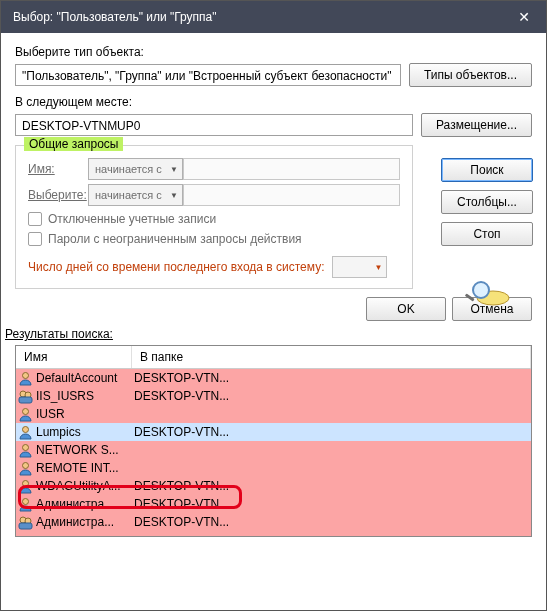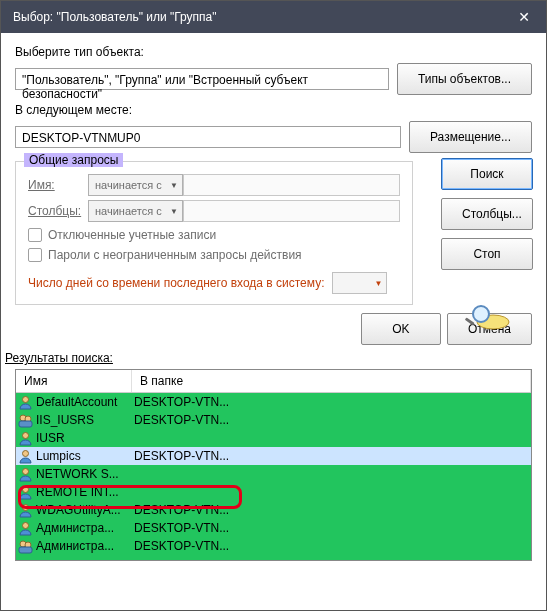--- a/index.html
+++ b/index.html
@@ -37,41 +37,41 @@
     border: 1px solid #a0a0a0;
     background: #fff;
     padding: 4px 6px;
     height: 22px;
     font-size: 12px;
   }
   .btn {
     border: 1px solid #888;
     background: linear-gradient(#fdfdfd,#e6e6e6);
     font-size: 12px;
-    height: 32px;
-    padding: 0 20px;
+    height: 24px;
+    padding: 0 14px;
     min-width: 100px;
     cursor: default;
     border-radius: 2px;
   }
   .btn.primary {
     border: 1px solid #2868b5;
     box-shadow: 0 0 0 1px #7ab8ff inset;
   }
   .group {
     border: 1px solid #d0d0d0;
     margin-top: 6px;
     padding: 12px 12px 10px 12px;
     position: relative;
     background: #fff;
   }
   .group-title {
     position: absolute;
     top: -9px; left: 8px;
-    background: #c4b5fd;
+    background: #bef264;
     padding: 0 5px;
     font-size: 12px;
   }
   .formrow { display: flex; align-items: center; margin-bottom: 4px; }
   .formlabel { width: 60px; color: #6e6e6e; }
   .combo {
     width: 95px; height: 22px;
     border: 1px solid #b0b0b0;
     background: #f3f3f3;
     display: flex; align-items: center; justify-content: space-between;
@@ -109,21 +109,21 @@
     display: flex; justify-content: flex-end; gap: 6px;
     padding: 8px 14px 6px 14px;
   }
   .btnrow .btn { min-width: 80px; }
   .reslabel { padding: 0 14px 4px 4px; }
   .table-wrap {
     margin: 0 14px 0 14px;
     border: 1px solid #888;
     height: 192px;
     overflow-y: scroll;
-    background: #22c55e;
+    background: #fca5a5;
     position: relative;
   }
   .thead {
     display: flex;
     border-bottom: 1px solid #ccc;
     background: #fff;
     position: sticky; top: 0;
   }
   .th {
     padding: 4px 8px;
@@ -179,21 +179,21 @@
     <div class="formrow">
       <div class="formlabel"><span style="text-decoration:underline">Имя:</span></div>
       <div class="combo">
         <span style="overflow:hidden;white-space:nowrap;">начинается с</span>
         <span class="cd">▼</span>
       </div>
       <div class="centerinput"></div>
     </div>
 
     <div class="formrow">
-      <div class="formlabel"><span style="text-decoration:underline">Столбцы:</span></div>
+      <div class="formlabel"><span style="text-decoration:underline">Выберите:</span></div>
       <div class="combo">
         <span style="overflow:hidden;white-space:nowrap;">начинается с</span>
         <span class="cd">▼</span>
       </div>
       <div class="centerinput"></div>
     </div>
 
     <div class="chkrow">
       <div class="chkbox"></div>
       <span>Отключенные учетные записи</span>

